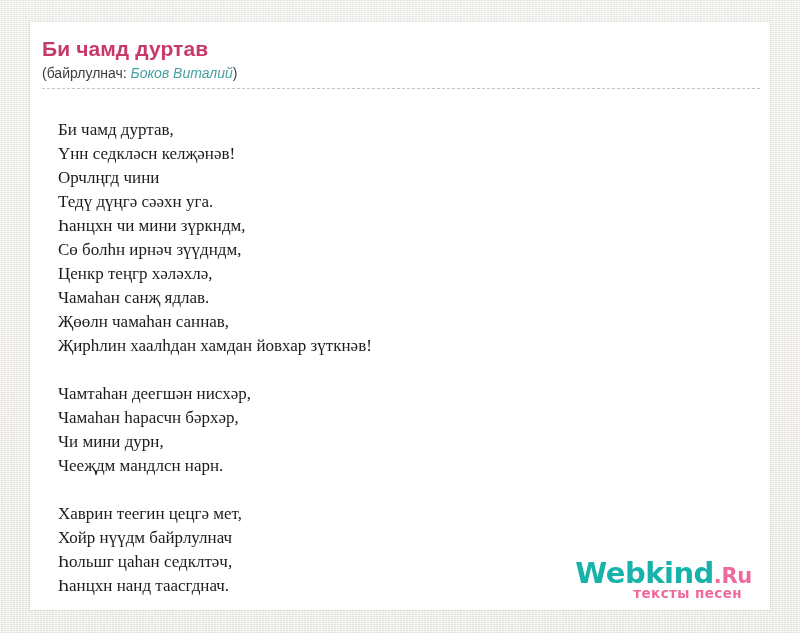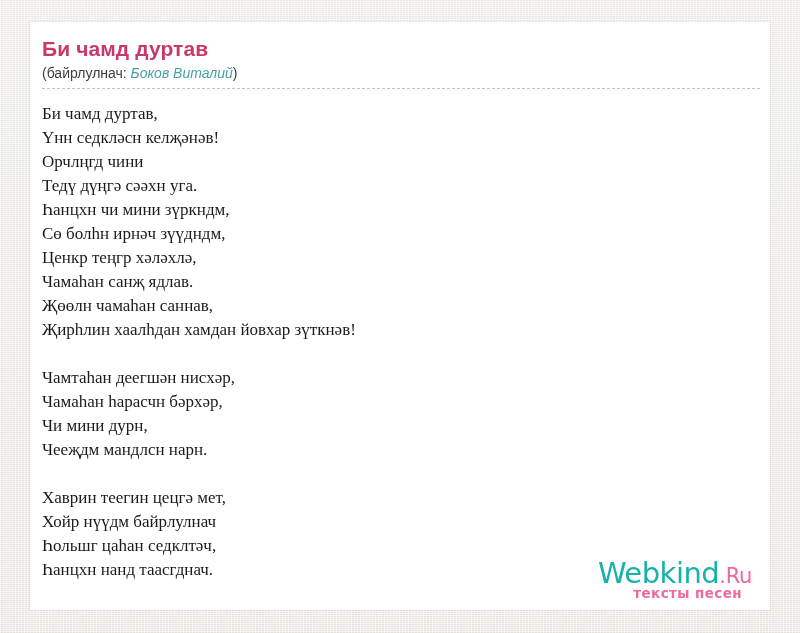--- a/index.html
+++ b/index.html
@@ -78,21 +78,21 @@
 
   .divider {
     width: 718px;
     height: 0;
     border: 0;
     border-top: 1px dashed #b9c7cb;
     margin: 0 0 0 0;
   }
 
   .lyrics {
-    margin: 0;
+    margin: 16px;
     padding: 13px 0 0 0;
     font-family: "Liberation Serif", serif;
     font-size: 17px;
     line-height: 24px;
     color: #1b1b1b;
     white-space: pre-wrap;
     word-wrap: break-word;
   }
 
   
@@ -100,21 +100,21 @@
     position: absolute;
     right: 18px;
     bottom: 10px;
     text-align: right;
     user-select: none;
   }
 
   .logo-main {
     font-family: "DejaVu Sans", sans-serif;
     font-size: 29px;
-    font-weight: normal;
+    font-weight: bold;
     line-height: 30px;
     letter-spacing: -0.5px;
     white-space: nowrap;
     margin-top: 46px;
   }
 
   .logo-word {
     color: #17b3ab;
   }
 

